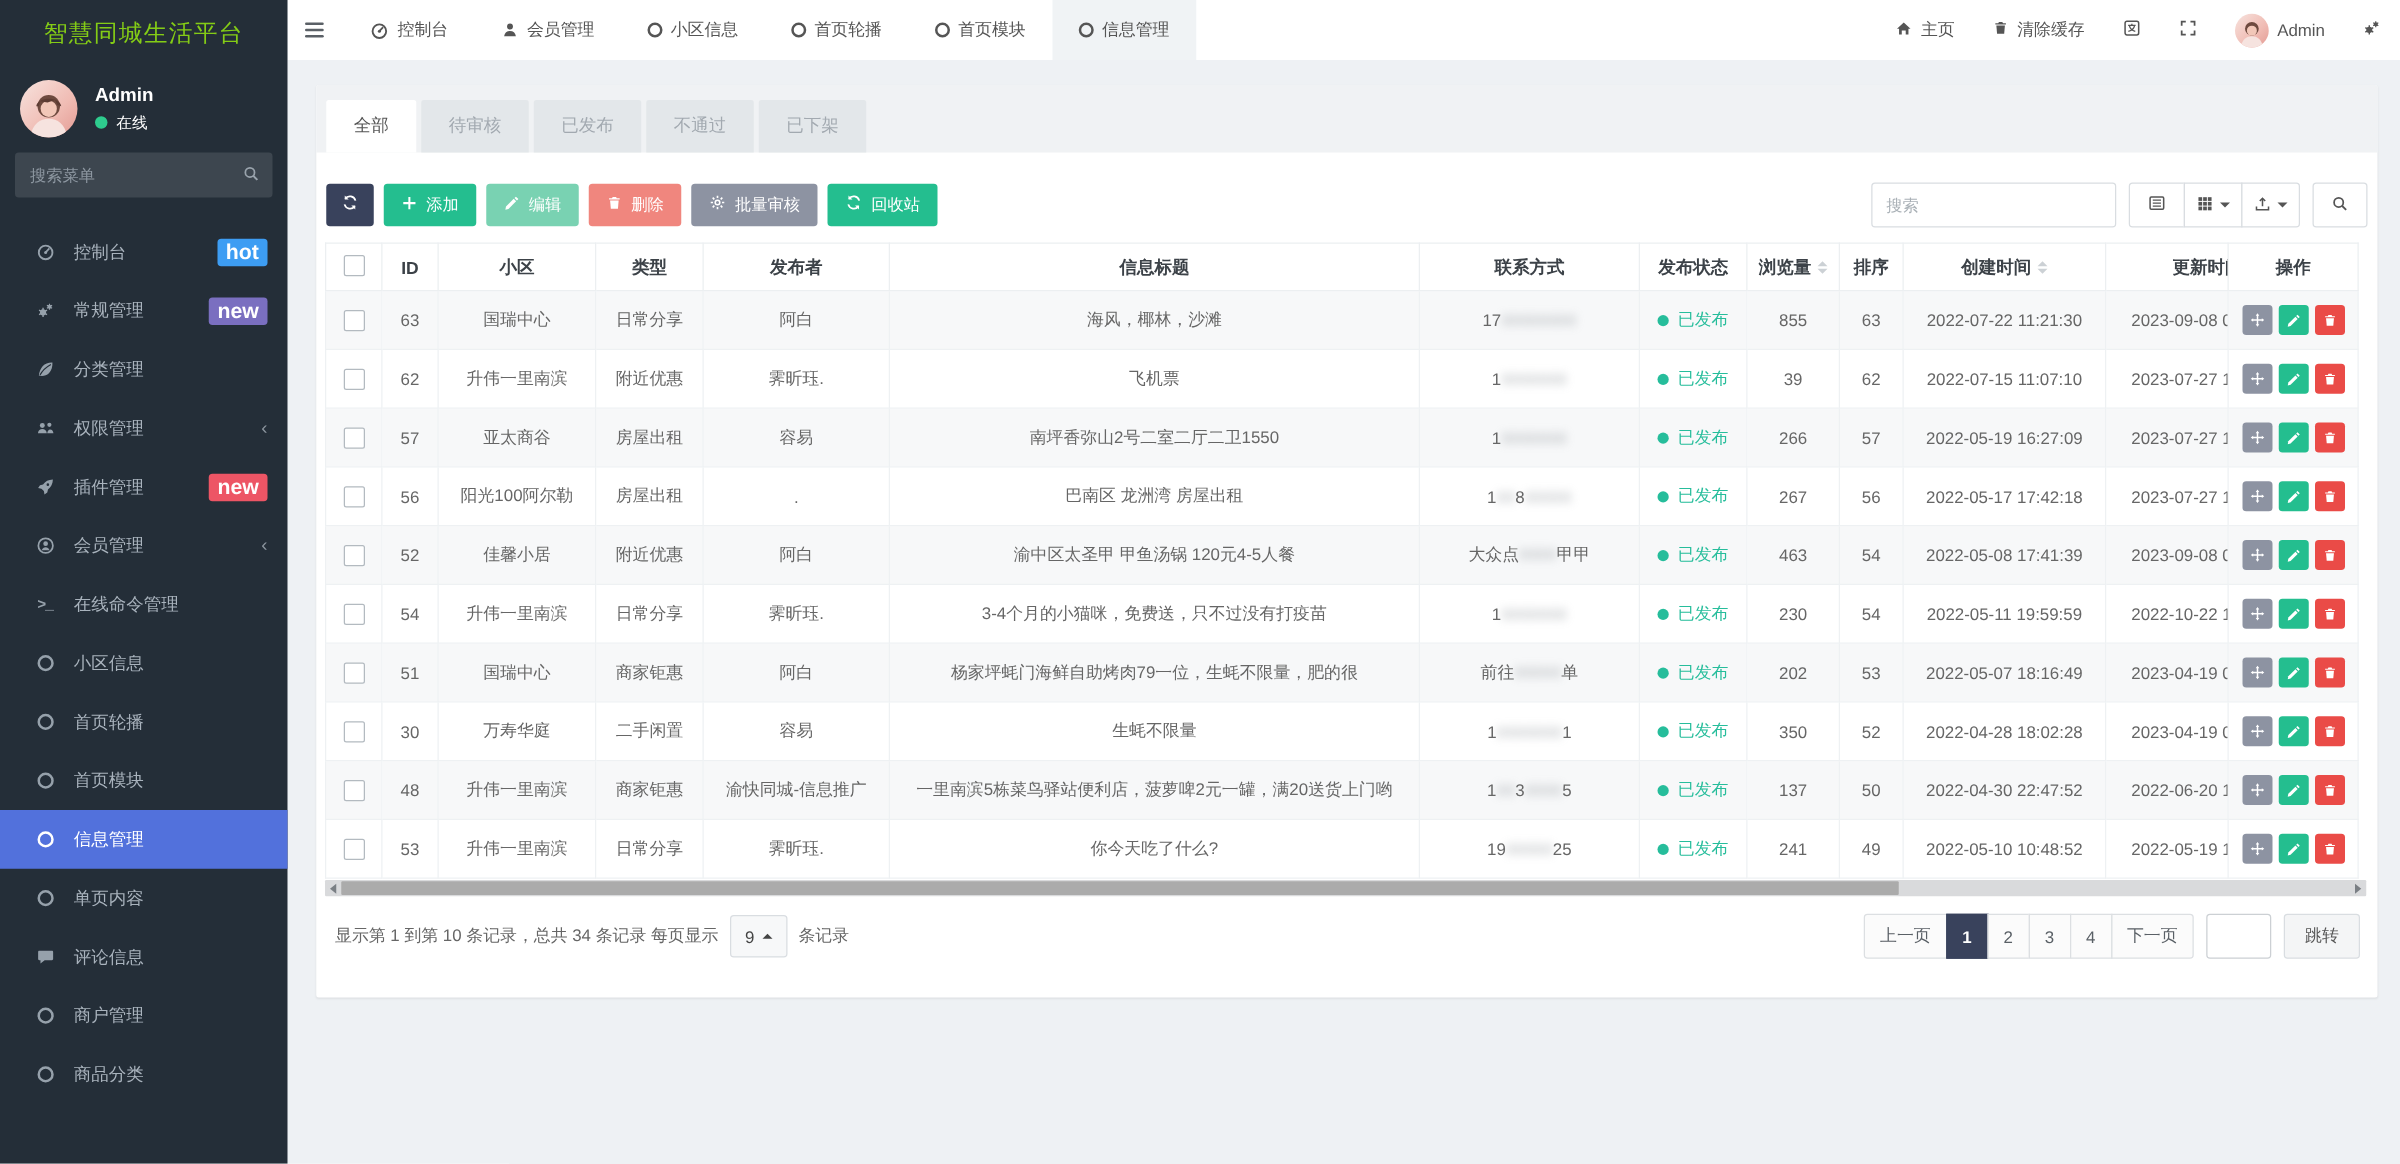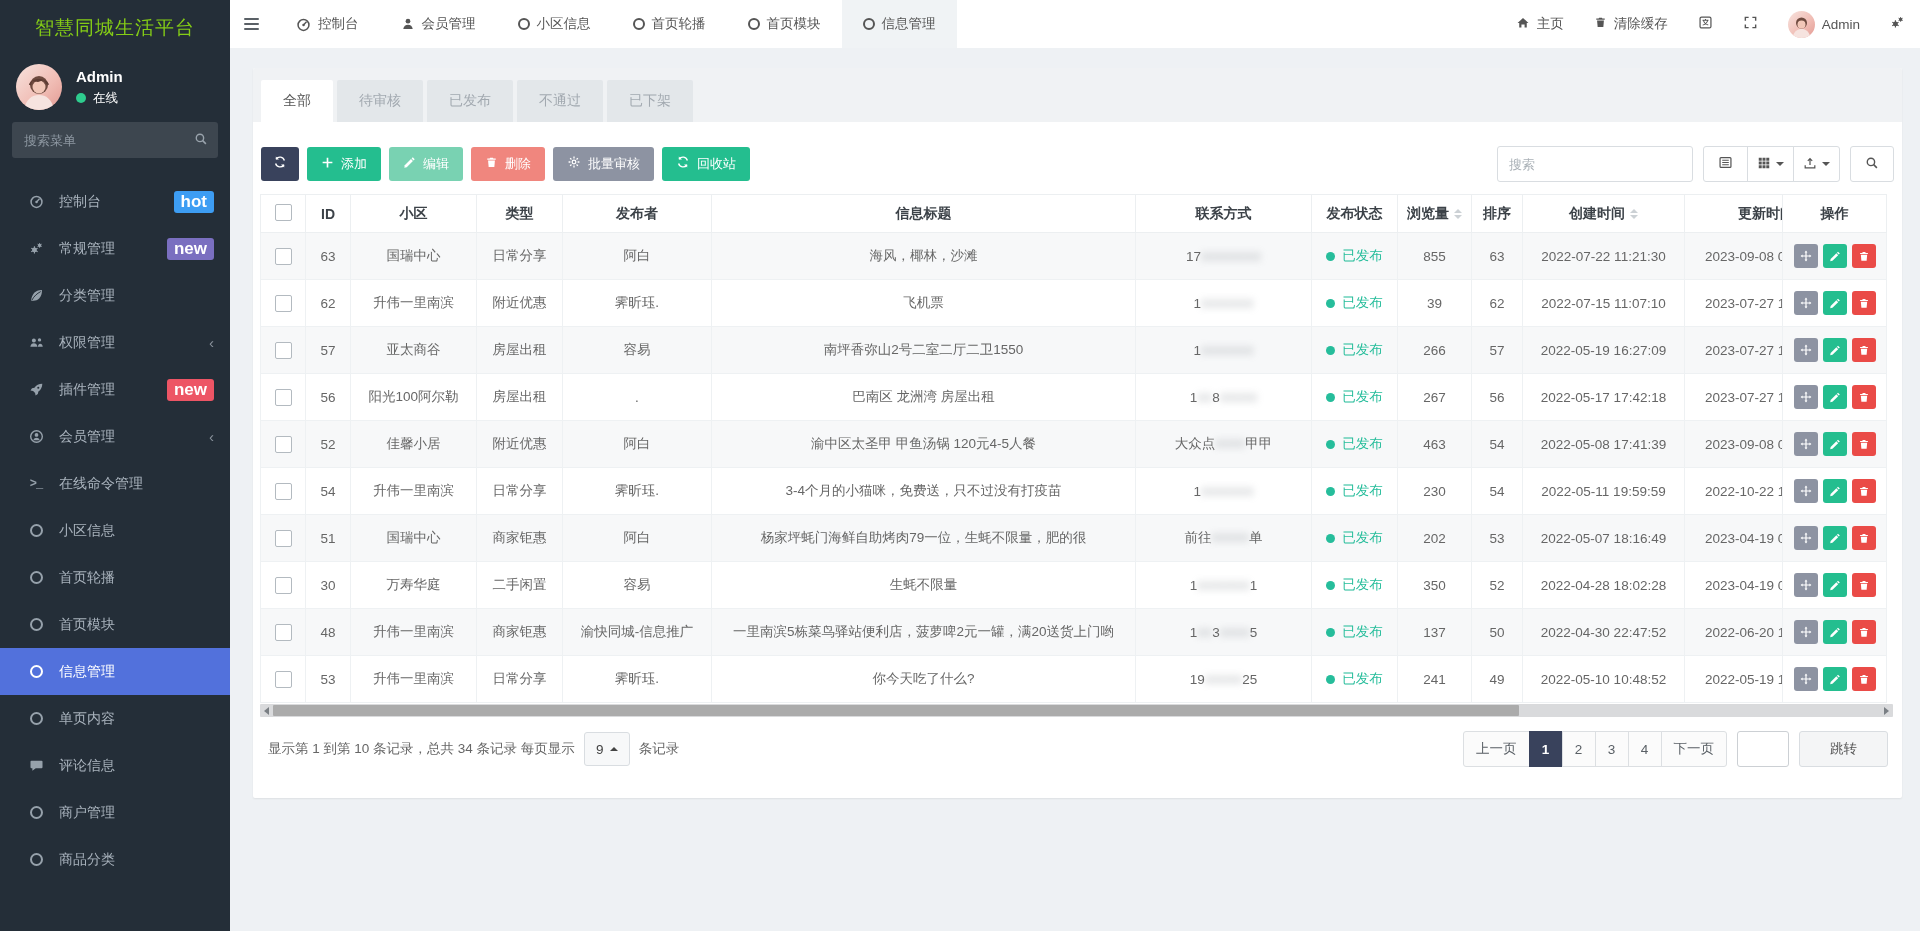--- a/index.html
+++ b/index.html
@@ -98,21 +98,21 @@
         display:inline-flex;align-items:center;justify-content:center;gap:6px;font-size:13.5px;color:#444;cursor:pointer}
   .pager{margin-left:auto;display:flex;align-items:center}
   .pgroup{display:flex}
   .pbtn{height:36px;min-width:34px;box-sizing:border-box;padding:0 12px;background:#fbfbfb;border:1px solid #dcdfe2;color:#5a6066;
         display:inline-flex;align-items:center;justify-content:center;font-size:13.5px;cursor:pointer}
   .pbtn+.pbtn{margin-left:-1px}
   .pbtn:first-child{border-radius:3px 0 0 3px}
   .pbtn:last-child{border-radius:0 3px 3px 0}
   .pbtn.active{background:#39425c;border-color:#39425c;color:#fff;font-weight:bold}
   .jumpinput{width:52px;height:36px;box-sizing:border-box;margin-left:10px;border:1px solid #ccd0d4;border-radius:3px;padding:0 8px;font-size:13.5px;outline:none}
-  .jumpbtn{height:36px;margin-left:10px;padding:0 30px;background:#f4f5f6;border:1px solid #d9dde1;border-radius:3px;color:#555;font-size:13.5px;cursor:pointer;font-family:inherit}
+  .jumpbtn{height:36px;margin-left:10px;padding:0 16px;background:#f4f5f6;border:1px solid #d9dde1;border-radius:3px;color:#555;font-size:13.5px;cursor:pointer;font-family:inherit}
 </style>
 </head>
 <body>
 
 <aside class="sidebar">
   <div class="logo">智慧同城生活平台</div>
   <div class="userpanel">
     <div class="avatar">
       <svg viewBox="0 0 46 46" width="46" height="46">
         <circle cx="23" cy="17" r="9" fill="#6e4a3f"></circle>

